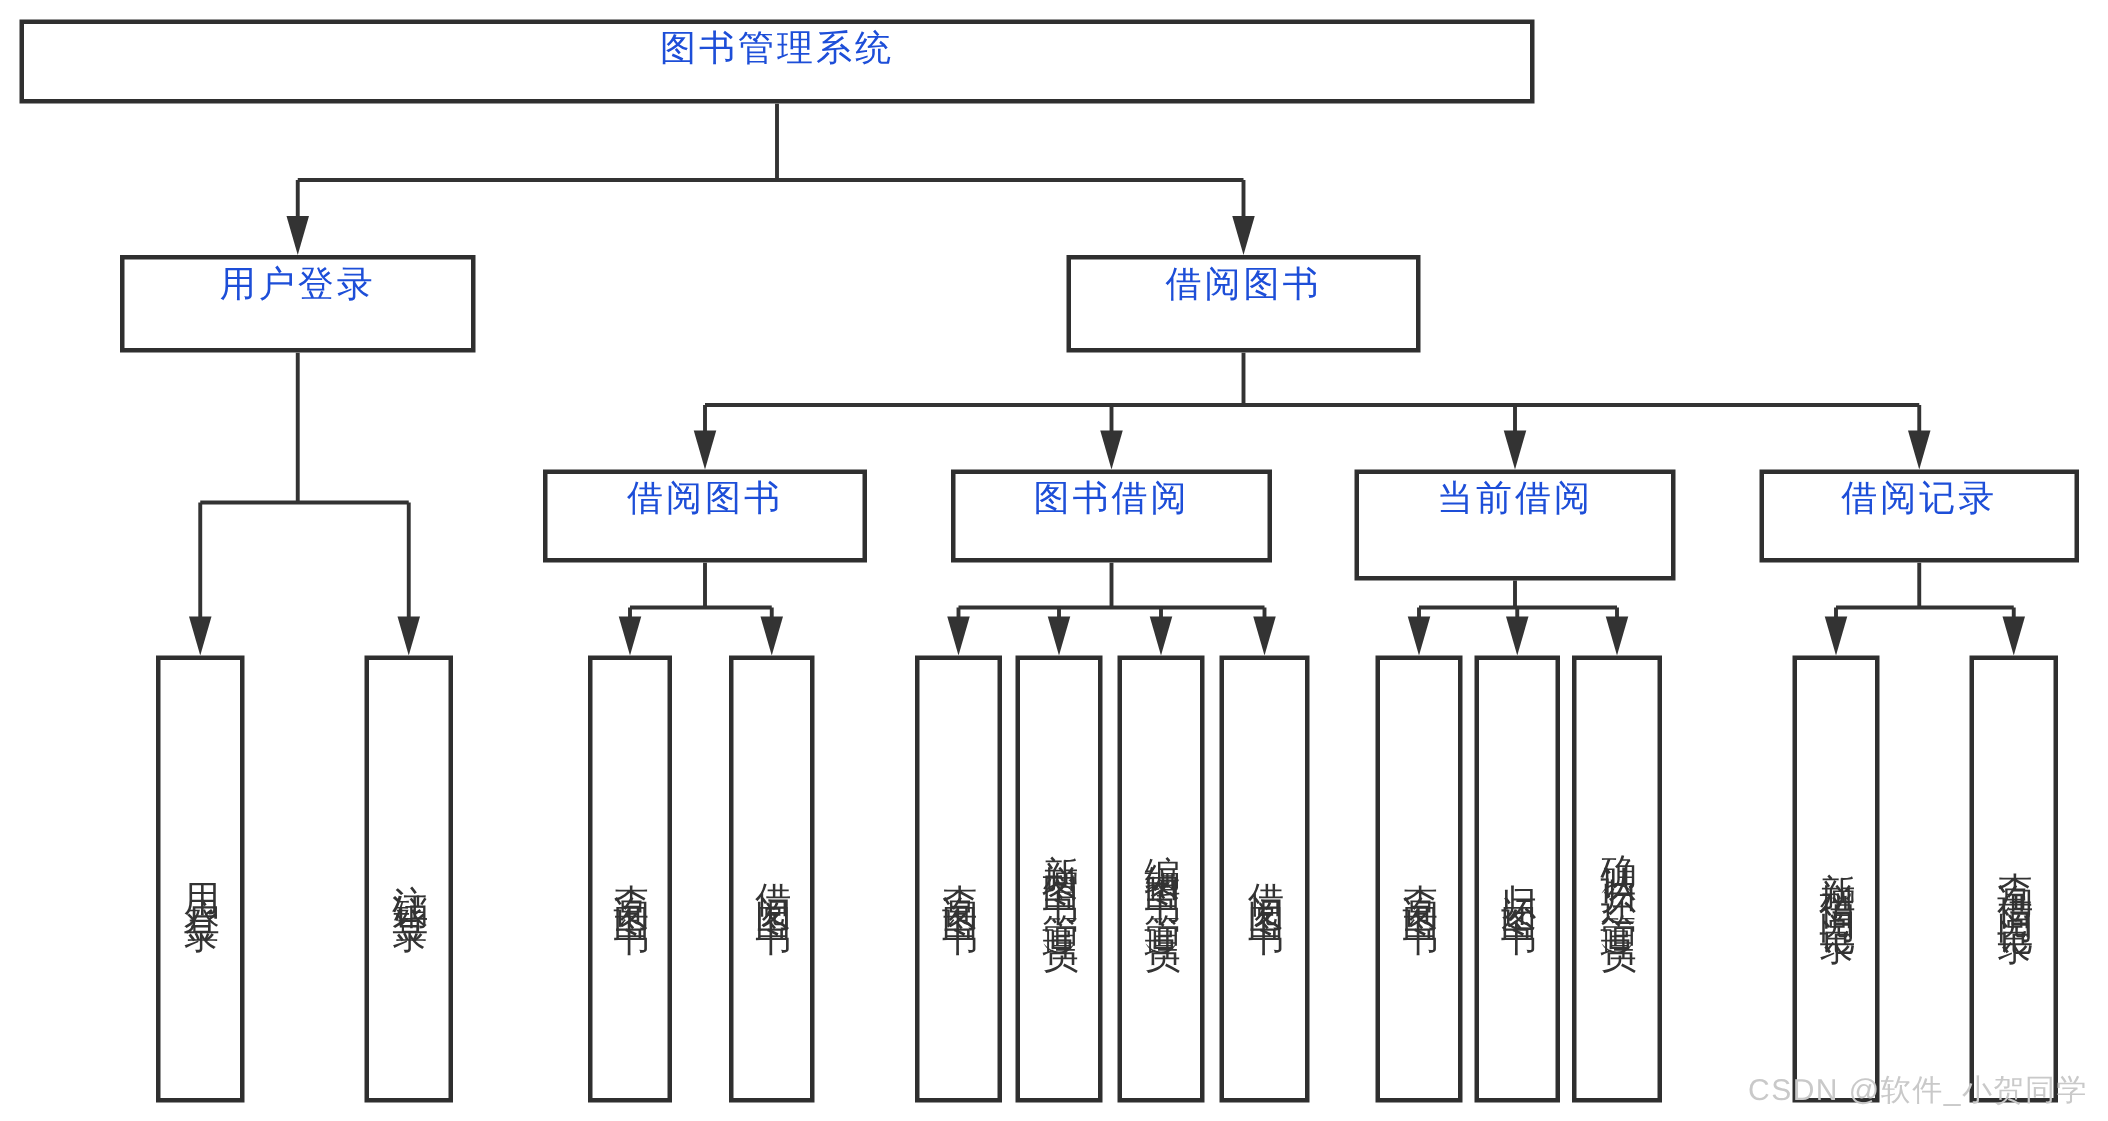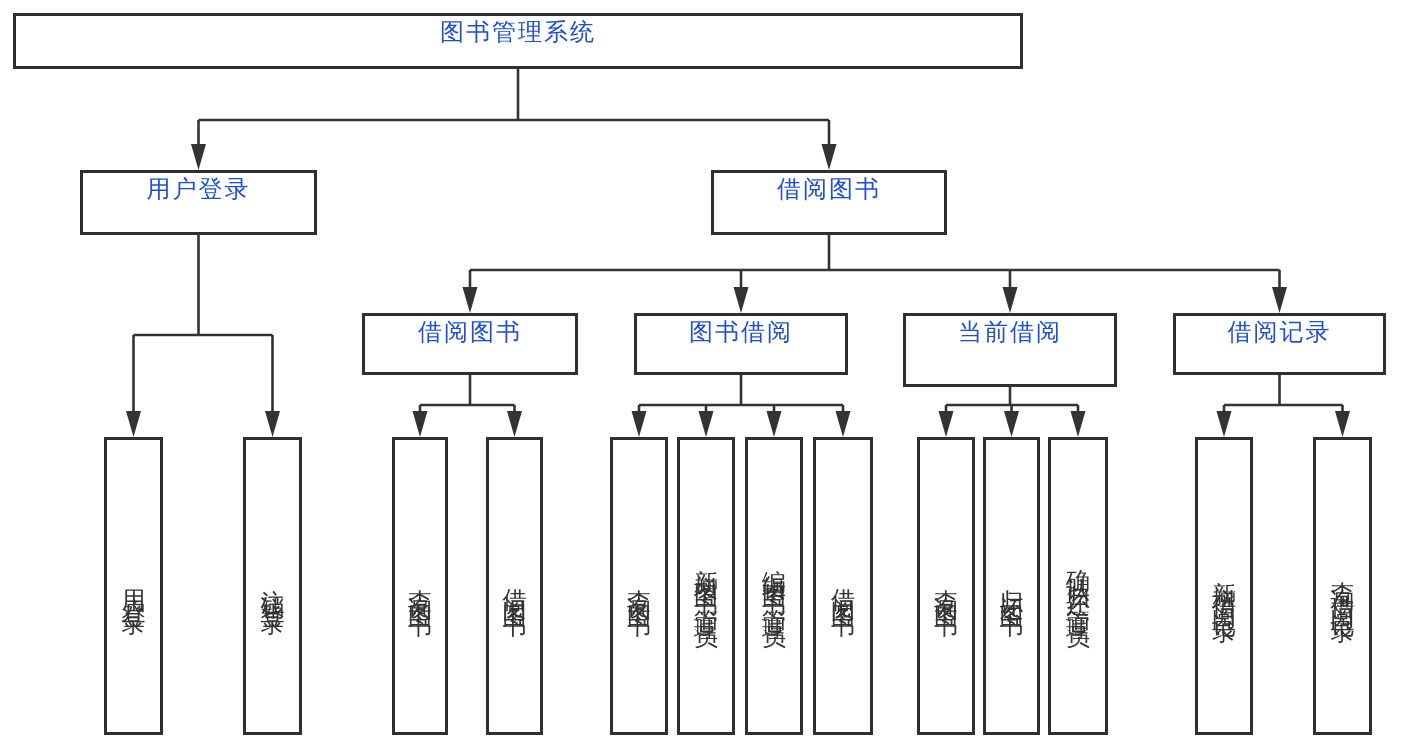--- a/index.html
+++ b/index.html
@@ -198,14 +198,15 @@
     <span class="vtext">确认归还（管理员）</span>
   </div>
 
   <div class="vbox" style="left:1195px; width:58px;">
     <span class="vtext">新增借阅记录</span>
   </div>
   <div class="vbox" style="left:1313px; width:59px;">
     <span class="vtext">查询借阅记录</span>
   </div>
 
+  <div class="watermark">CSDN @软件_小贺同学</div>
 
 </div>
 
 </body></html>

